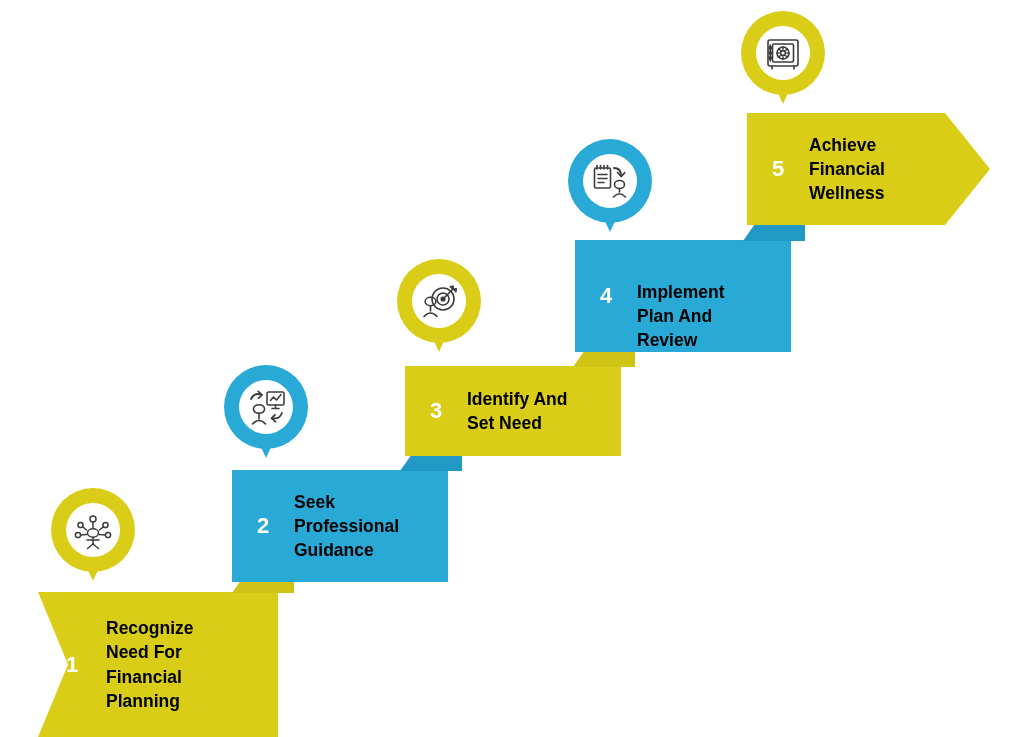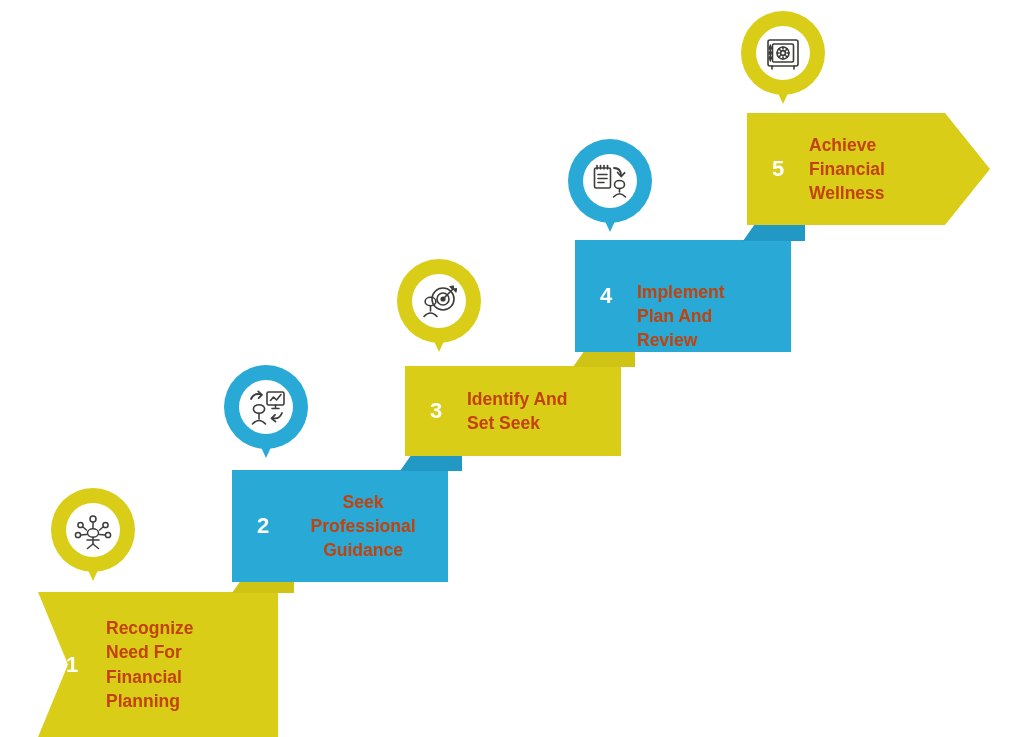--- a/index.html
+++ b/index.html
@@ -56,21 +56,21 @@
   }
   .step-num {
     color: #ffffff;
     font-weight: bold;
     font-size: 22px;
     line-height: 1;
     flex: 0 0 auto;
     text-align: center;
   }
   .step-label {
-    color: #c2410c;
+    color: #000000;
     font-weight: bold;
     font-size: 17.5px;
     line-height: 1.38;
     flex: 1 1 auto;
     text-align: left;
     white-space: pre-line;
   }
 
   
   .pin {
@@ -177,21 +177,21 @@
 
     <div class="banner" style="left:232px; top:470px; width:216px; height:112px;">
       <svg class="banner-body" viewBox="0 0 216 112" preserveAspectRatio="none">
         <rect x="0" y="0" width="216" height="112" fill="#29AAD6"></rect>
       </svg>
       <svg class="fold" style="left:168px; top:-19px; width:62px;" viewBox="0 0 62 20" preserveAspectRatio="none">
         <path d="M0 20 L14 0 L62 0 L62 20 Z" fill="#2199C4"></path>
       </svg>
       <div class="banner-content">
         <div class="step-num" style="width:62px;">2</div>
-        <div class="step-label" style="padding-right:16px;text-align:center;">Seek
+        <div class="step-label" style="padding-right:16px;">Seek
 Professional
 Guidance</div>
       </div>
     </div>
   </div>
 
   <div class="step">
 
     <div class="pin" style="left:396px; top:258px;">
       <svg viewBox="0 0 86 110">
@@ -217,21 +217,21 @@
     <div class="banner" style="left:405px; top:366px; width:216px; height:90px;">
       <svg class="banner-body" viewBox="0 0 216 90" preserveAspectRatio="none">
         <rect x="0" y="0" width="216" height="90" fill="#D9CD18"></rect>
       </svg>
       <svg class="fold" style="left:168px; top:-19px; width:62px;" viewBox="0 0 62 20" preserveAspectRatio="none">
         <path d="M0 20 L14 0 L62 0 L62 20 Z" fill="#CFC316"></path>
       </svg>
       <div class="banner-content">
         <div class="step-num" style="width:62px;">3</div>
         <div class="step-label" style="padding-right:16px;">Identify And
-Set Seek</div>
+Set Need</div>
       </div>
     </div>
   </div>
 
   <div class="step">
 
     <div class="pin" style="left:567px; top:138px;">
       <svg viewBox="0 0 86 110">
         <path d="M43 94 L31 68 L55 68 Z" fill="#29AAD6"></path>
         <circle cx="43" cy="43" r="42" fill="#29AAD6"></circle>

